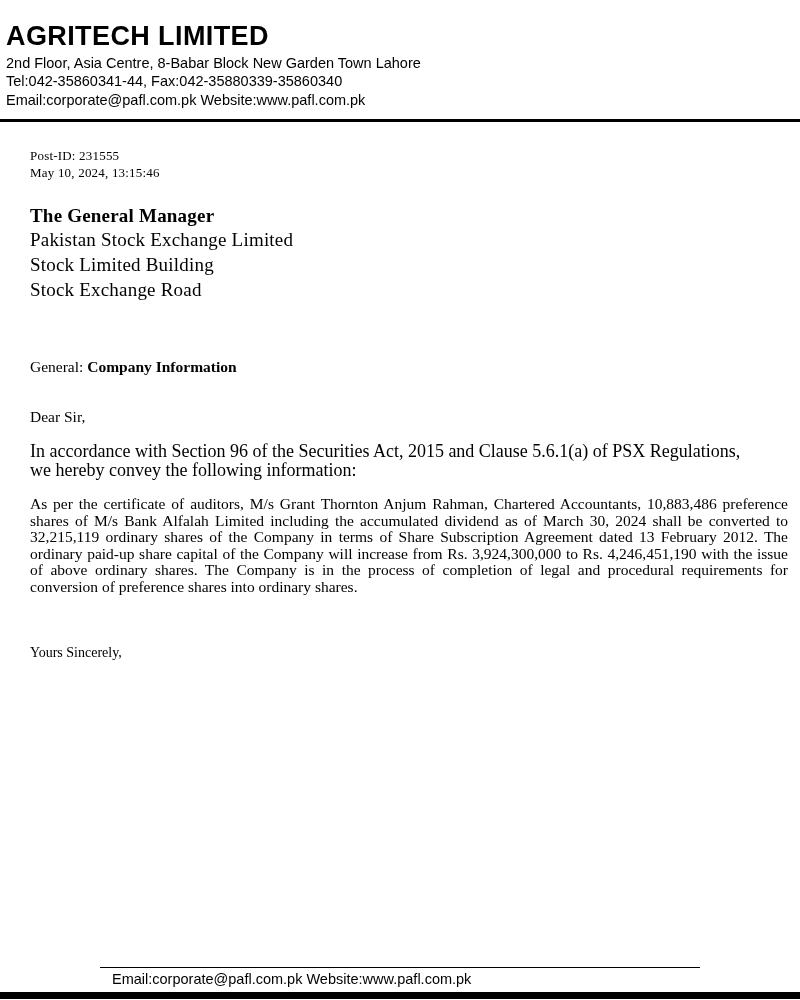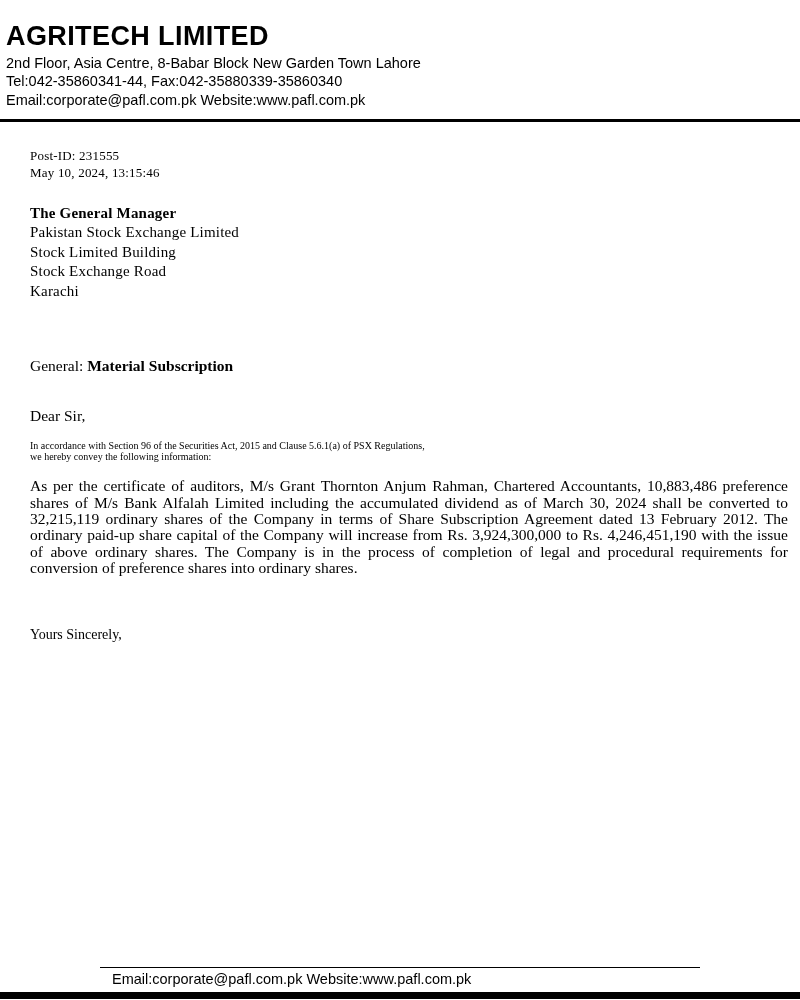--- a/index.html
+++ b/index.html
@@ -28,26 +28,26 @@
     font-weight: bold;
     letter-spacing: 0.4px;
     line-height: 1.05;
     margin-bottom: 4px;
   }
   .head-line { font-size: 14.5px; line-height: 1.25; }
   .rule-thick { width: 100%; height: 3px; background: #000; }
   
   .content { padding: 26px 12px 0 30px; }
   .meta { font-size: 13px; line-height: 1.3; letter-spacing: 0.2px; }
-  .recipient { margin-top: 22px; font-size: 15px; line-height: 1.3; letter-spacing: 0.2px; }
+  .recipient { margin-top: 22px; font-size: 19px; line-height: 1.3; letter-spacing: 0.2px; }
   .bold { font-weight: bold; }
   .subject { margin-top: 56px; font-size: 15.5px; }
   .subject strong { font-weight: bold; }
   .salutation { margin-top: 32px; font-size: 15.5px; }
-  .intro { margin-top: 16px; font-size: 10px; line-height: 1.06; }
+  .intro { margin-top: 16px; font-size: 18px; line-height: 1.06; }
   .main-para {
     margin-top: 16px;
     font-size: 15.5px;
     line-height: 1.06;
     text-align: justify;
   }
   .closing { margin-top: 50px; font-size: 14px; }
   
   .footer-line {
     position: absolute;
@@ -93,26 +93,25 @@
     <div class="meta">
       <div>Post-ID: 231555</div>
       <div>May 10, 2024, 13:15:46</div>
     </div>
 
     <div class="recipient">
       <div class="bold">The General Manager</div>
       <div>Pakistan Stock Exchange Limited</div>
       <div>Stock Limited Building</div>
       <div>Stock Exchange Road</div>
-      <div>Karachi</div>
     </div>
 
     <div class="subject">
       <span>General:</span>
-      <strong>Material Subscription</strong>
+      <strong>Company Information</strong>
     </div>
 
     <p class="salutation">Dear Sir,</p>
 
     <p class="intro">
       <span>In accordance with Section 96 of the Securities Act, 2015 and Clause 5.6.1(a) of PSX Regulations,</span><br>
       <span>we hereby convey the following information:</span>
     </p>
 
     <p class="main-para">As per the certificate of auditors, M/s Grant Thornton Anjum Rahman, Chartered Accountants, 10,883,486 preference shares of M/s Bank Alfalah Limited including the accumulated dividend as of March 30, 2024 shall be converted to 32,215,119 ordinary shares of the Company in terms of Share Subscription Agreement dated 13 February 2012. The ordinary paid-up share capital of the Company will increase from Rs. 3,924,300,000 to Rs. 4,246,451,190 with the issue of above ordinary shares.  The Company is in the process of completion of legal and procedural requirements for conversion of preference shares into ordinary shares.</p>

